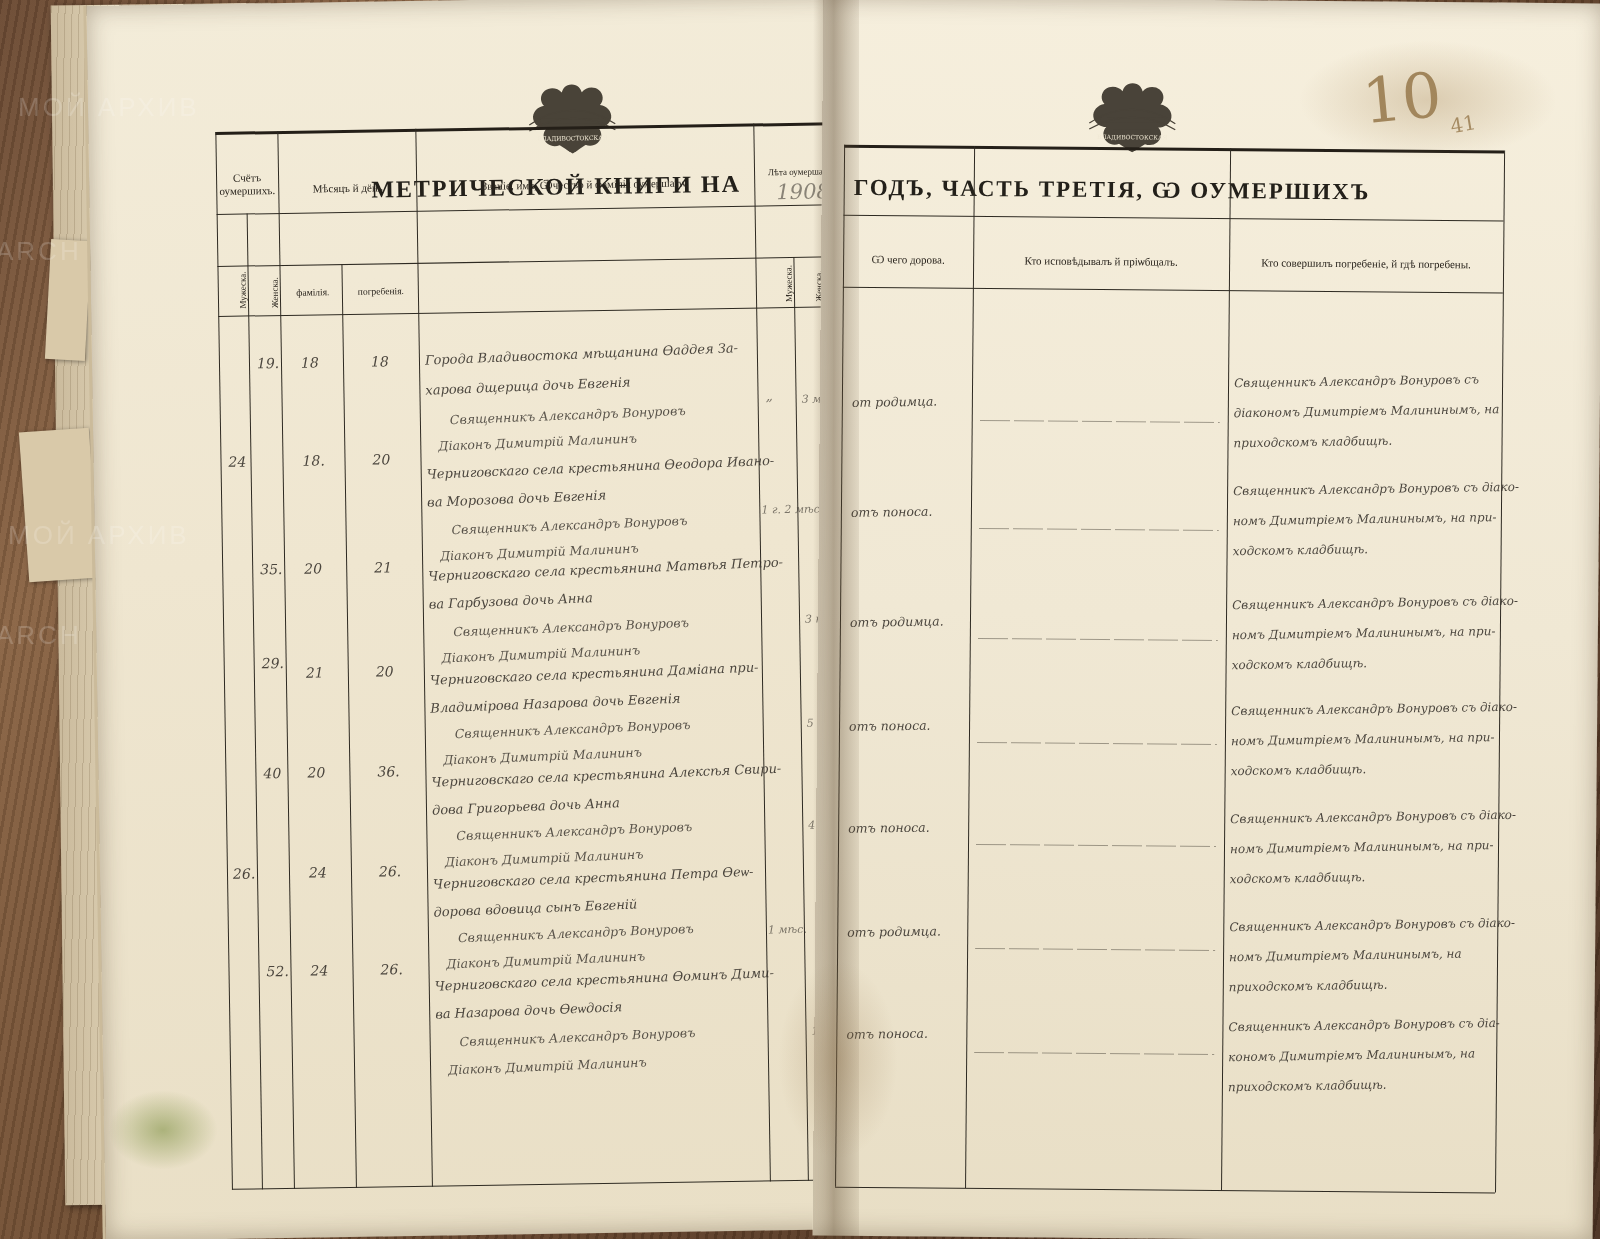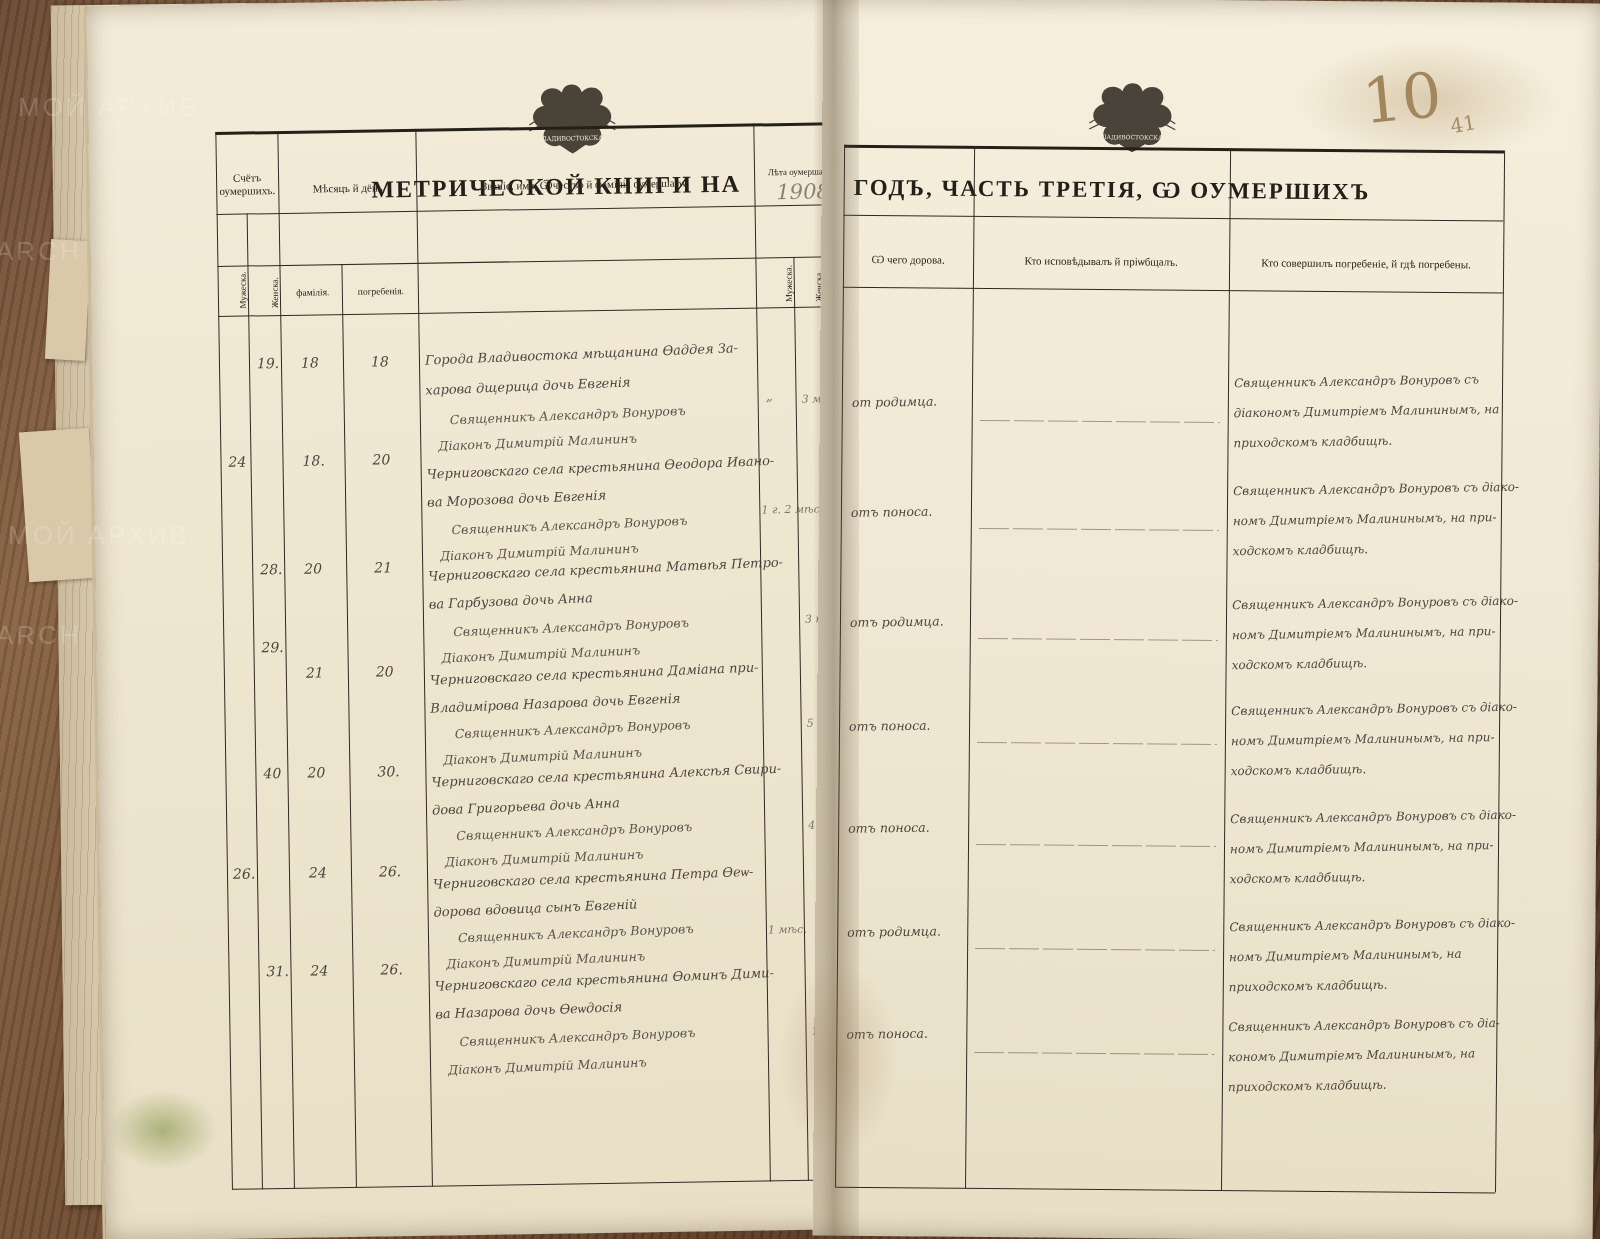--- a/index.html
+++ b/index.html
@@ -261,57 +261,57 @@
 
       <div class="hw num" style="left:138px; top:450px;">24</div>
       <div class="hw num" style="left:212px; top:450px;">18.</div>
       <div class="hw num" style="left:282px; top:450px;">20</div>
       <div class="hw slant" style="left:336px; top:466px;">Черниговскаго села крестьянина Ѳеодора Ивано-</div>
       <div class="hw slant" style="left:336px; top:494px;">ва Морозова дочь Евгенія</div>
       <div class="hw sig slant" style="left:360px; top:522px;">Священникъ Александръ Вонуровъ</div>
       <div class="hw sig slant" style="left:348px; top:548px;">Діаконъ Димитрій Малининъ</div>
       <div class="hw faint" style="left:670px; top:508px; font-size:11px;">1 г. 2 мѣс.</div>
 
-      <div class="hw num" style="left:168px; top:558px;">28.</div>
+      <div class="hw num" style="left:168px; top:558px;">35.</div>
       <div class="hw num" style="left:212px; top:558px;">20</div>
       <div class="hw num" style="left:282px; top:558px;">21</div>
       <div class="hw slant" style="left:336px; top:568px;">Черниговскаго села крестьянина Матвѣя Петро-</div>
       <div class="hw slant" style="left:336px; top:596px;">ва Гарбузова дочь Анна</div>
       <div class="hw sig slant" style="left:360px; top:624px;">Священникъ Александръ Вонуровъ</div>
       <div class="hw sig slant" style="left:348px; top:650px;">Діаконъ Димитрій Малининъ</div>
       <div class="hw faint" style="left:712px; top:618px; font-size:11px;">3 нед.</div>
 
-      <div class="hw num" style="left:168px; top:636px;">29.</div>
+      <div class="hw num" style="left:168px; top:652px;">29.</div>
       <div class="hw num" style="left:212px; top:662px;">21</div>
       <div class="hw num" style="left:282px; top:662px;">20</div>
       <div class="hw slant" style="left:336px; top:672px;">Черниговскаго села крестьянина Даміана при-</div>
       <div class="hw slant" style="left:336px; top:700px;">Владимірова Назарова дочь Евгенія</div>
       <div class="hw sig slant" style="left:360px; top:726px;">Священникъ Александръ Вонуровъ</div>
       <div class="hw sig slant" style="left:348px; top:752px;">Діаконъ Димитрій Малининъ</div>
       <div class="hw faint" style="left:712px; top:722px; font-size:11px;">5 нед.</div>
 
       <div class="hw num" style="left:168px; top:762px;">40</div>
       <div class="hw num" style="left:212px; top:762px;">20</div>
-      <div class="hw num" style="left:282px; top:762px;">30.</div>
+      <div class="hw num" style="left:282px; top:762px;">36.</div>
       <div class="hw slant" style="left:336px; top:774px;">Черниговскаго села крестьянина Алексѣя Свири-</div>
       <div class="hw slant" style="left:336px; top:802px;">дова Григорьева дочь Анна</div>
       <div class="hw sig slant" style="left:360px; top:828px;">Священникъ Александръ Вонуровъ</div>
       <div class="hw sig slant" style="left:348px; top:854px;">Діаконъ Димитрій Малининъ</div>
       <div class="hw faint" style="left:712px; top:824px; font-size:11px;">4 мѣс.</div>
 
       <div class="hw num" style="left:136px; top:862px;">26.</div>
       <div class="hw num" style="left:212px; top:862px;">24</div>
       <div class="hw num" style="left:282px; top:862px;">26.</div>
       <div class="hw slant" style="left:336px; top:876px;">Черниговскаго села крестьянина Петра Ѳеѡ-</div>
       <div class="hw slant" style="left:336px; top:904px;">дорова вдовица сынъ Евгеній</div>
       <div class="hw sig slant" style="left:360px; top:930px;">Священникъ Александръ Вонуровъ</div>
       <div class="hw sig slant" style="left:348px; top:956px;">Діаконъ Димитрій Малининъ</div>
       <div class="hw faint" style="left:670px; top:928px; font-size:11px;">1 мѣс.</div>
 
-      <div class="hw num" style="left:168px; top:960px;">31.</div>
+      <div class="hw num" style="left:168px; top:960px;">52.</div>
       <div class="hw num" style="left:212px; top:960px;">24</div>
       <div class="hw num" style="left:282px; top:960px;">26.</div>
       <div class="hw slant" style="left:336px; top:978px;">Черниговскаго села крестьянина Ѳоминъ Дими-</div>
       <div class="hw slant" style="left:336px; top:1006px;">ва Назарова дочь Ѳеѡдосія</div>
       <div class="hw sig slant" style="left:360px; top:1034px;">Священникъ Александръ Вонуровъ</div>
       <div class="hw sig slant" style="left:348px; top:1062px;">Діаконъ Димитрій Малининъ</div>
       <div class="hw faint" style="left:712px; top:1030px; font-size:11px;">1 мѣс.</div>
     </div>
 
     <div class="page-right"></div>

